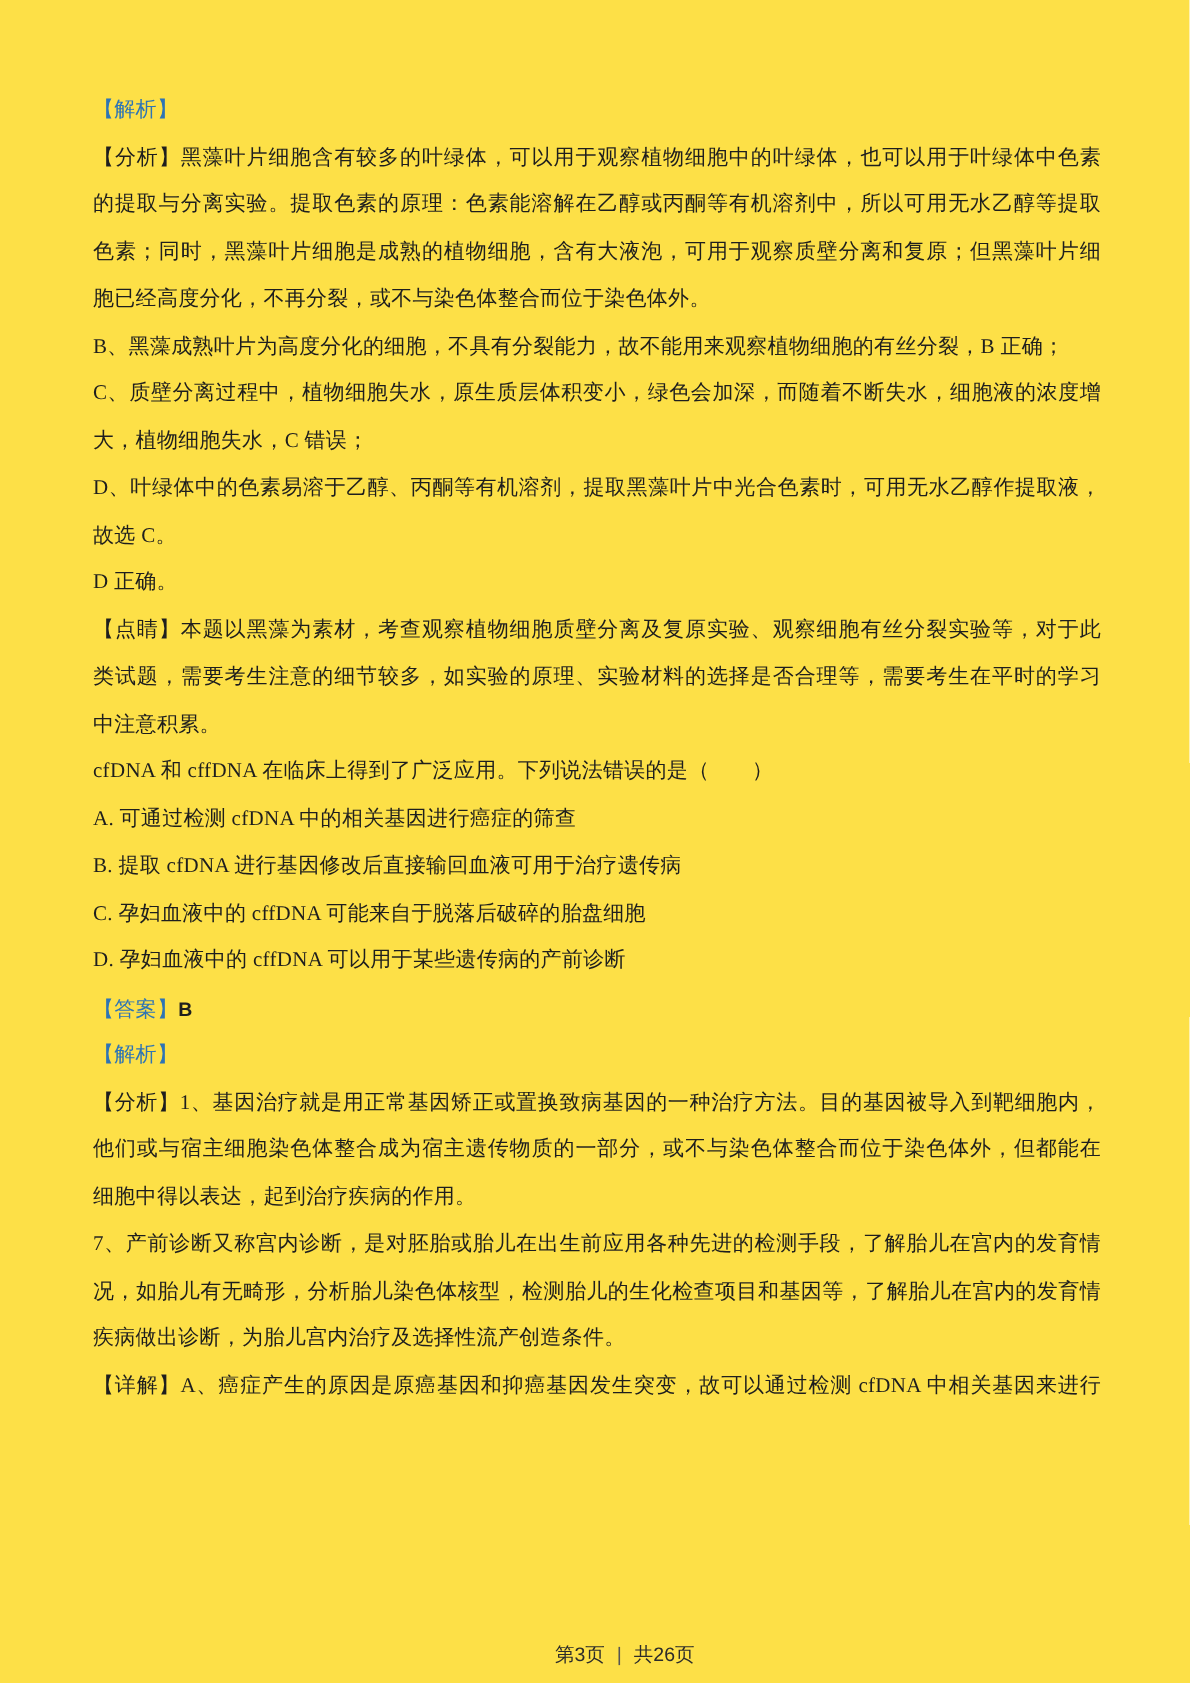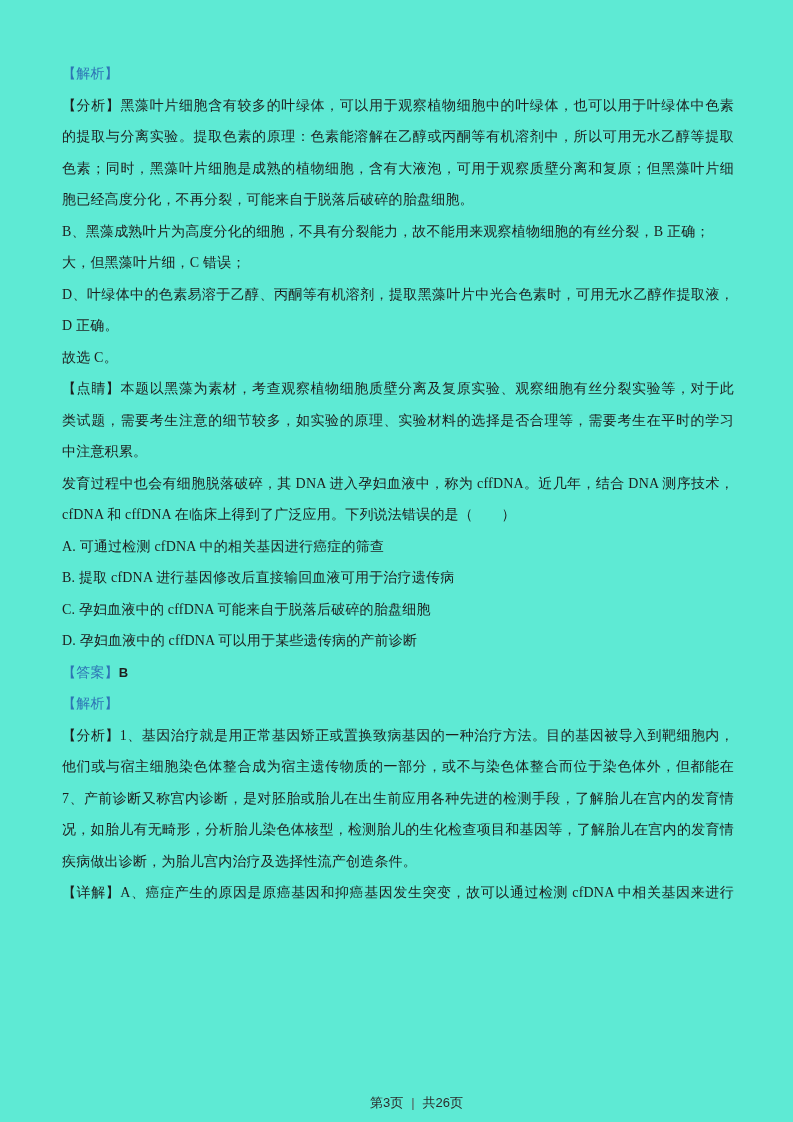--- a/index.html
+++ b/index.html
@@ -1,20 +1,20 @@
 <!DOCTYPE html>
 <html><head>
 <meta charset="utf-8">
 <style>
   html,body{margin:0;padding:0;background:#ffffff;}
   .page{
     position:relative;
     width:793px;
     height:1122px;
-    background:#5eead4;
+    background:#fde047;
     overflow:hidden;
     font-family:"Liberation Serif","DejaVu Serif",serif;
   }
   .content{
     position:absolute;
     left:62px;
     top:58px;
     width:672px;
   }
   .line{
@@ -53,46 +53,47 @@
 <body>
 
 <div class="page">
   <main class="content">
 
     <div class="line"><span class="blue">【解析】</span></div>
 
     <div class="line fill"><span>【分析】黑藻叶片细胞含有较多的叶绿体，可以用于观察植物细胞中的叶绿体，也可以用于叶绿体中色素</span></div>
     <div class="line fill"><span>的提取与分离实验。提取色素的原理：色素能溶解在乙醇或丙酮等有机溶剂中，所以可用无水乙醇等提取</span></div>
     <div class="line fill"><span>色素；同时，黑藻叶片细胞是成熟的植物细胞，含有大液泡，可用于观察质壁分离和复原；但黑藻叶片细</span></div>
-    <div class="line"><span>胞已经高度分化，不再分裂，可能来自于脱落后破碎的胎盘细胞。</span></div>
+    <div class="line"><span>胞已经高度分化，不再分裂，或不与染色体整合而位于染色体外。</span></div>
 
     <div class="line"><span>B、黑藻成熟叶片为高度分化的细胞，不具有分裂能力，故不能用来观察植物细胞的有丝分裂，B 正确；</span></div>
-    <div class="line"><span>大，但黑藻叶片细，C 错误；</span></div>
+    <div class="line fill"><span>C、质壁分离过程中，植物细胞失水，原生质层体积变小，绿色会加深，而随着不断失水，细胞液的浓度增</span></div>
+    <div class="line"><span>大，植物细胞失水，C 错误；</span></div>
     <div class="line fill"><span>D、叶绿体中的色素易溶于乙醇、丙酮等有机溶剂，提取黑藻叶片中光合色素时，可用无水乙醇作提取液，</span></div>
+    <div class="line"><span>故选 C。</span></div>
     <div class="line"><span>D 正确。</span></div>
-    <div class="line"><span>故选 C。</span></div>
 
     <div class="line fill"><span>【点睛】本题以黑藻为素材，考查观察植物细胞质壁分离及复原实验、观察细胞有丝分裂实验等，对于此</span></div>
     <div class="line fill"><span>类试题，需要考生注意的细节较多，如实验的原理、实验材料的选择是否合理等，需要考生在平时的学习</span></div>
     <div class="line"><span>中注意积累。</span></div>
 
-    <div class="line fill"><span>发育过程中也会有细胞脱落破碎，其 DNA 进入孕妇血液中，称为 cffDNA。近几年，结合 DNA 测序技术，</span></div>
     <div class="line"><span>cfDNA 和 cffDNA 在临床上得到了广泛应用。下列说法错误的是（　　）</span></div>
 
     <div class="line"><span>A. 可通过检测 cfDNA 中的相关基因进行癌症的筛查</span></div>
     <div class="line"><span>B. 提取 cfDNA 进行基因修改后直接输回血液可用于治疗遗传病</span></div>
     <div class="line"><span>C. 孕妇血液中的 cffDNA 可能来自于脱落后破碎的胎盘细胞</span></div>
     <div class="line"><span>D. 孕妇血液中的 cffDNA 可以用于某些遗传病的产前诊断</span></div>
 
     <div class="line"><span class="blue">【答案】</span><span class="answer-letter">B</span></div>
 
     <div class="line"><span class="blue">【解析】</span></div>
 
     <div class="line fill"><span>【分析】1、基因治疗就是用正常基因矫正或置换致病基因的一种治疗方法。目的基因被导入到靶细胞内，</span></div>
     <div class="line fill"><span>他们或与宿主细胞染色体整合成为宿主遗传物质的一部分，或不与染色体整合而位于染色体外，但都能在</span></div>
+    <div class="line"><span>细胞中得以表达，起到治疗疾病的作用。</span></div>
     <div class="line fill"><span>7、产前诊断又称宫内诊断，是对胚胎或胎儿在出生前应用各种先进的检测手段，了解胎儿在宫内的发育情</span></div>
     <div class="line fill"><span>况，如胎儿有无畸形，分析胎儿染色体核型，检测胎儿的生化检查项目和基因等，了解胎儿在宫内的发育情</span></div>
     <div class="line"><span>疾病做出诊断，为胎儿宫内治疗及选择性流产创造条件。</span></div>
 
     <div class="line fill"><span>【详解】A、癌症产生的原因是原癌基因和抑癌基因发生突变，故可以通过检测 cfDNA 中相关基因来进行</span></div>
 
   </main>
 
   <div class="footer">
     <span>第3页</span><span class="sep">|</span><span>共26页</span>

